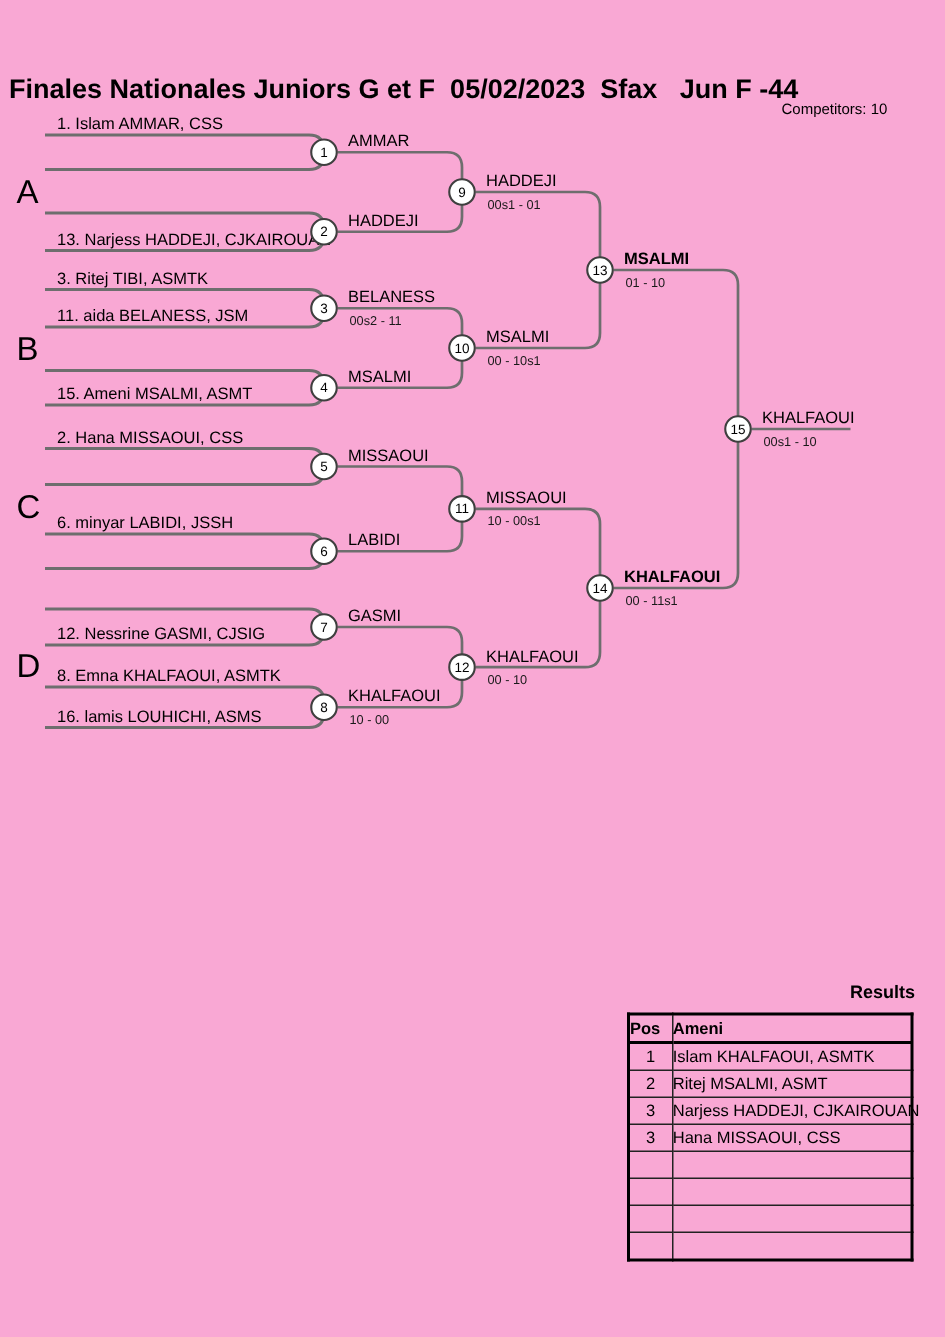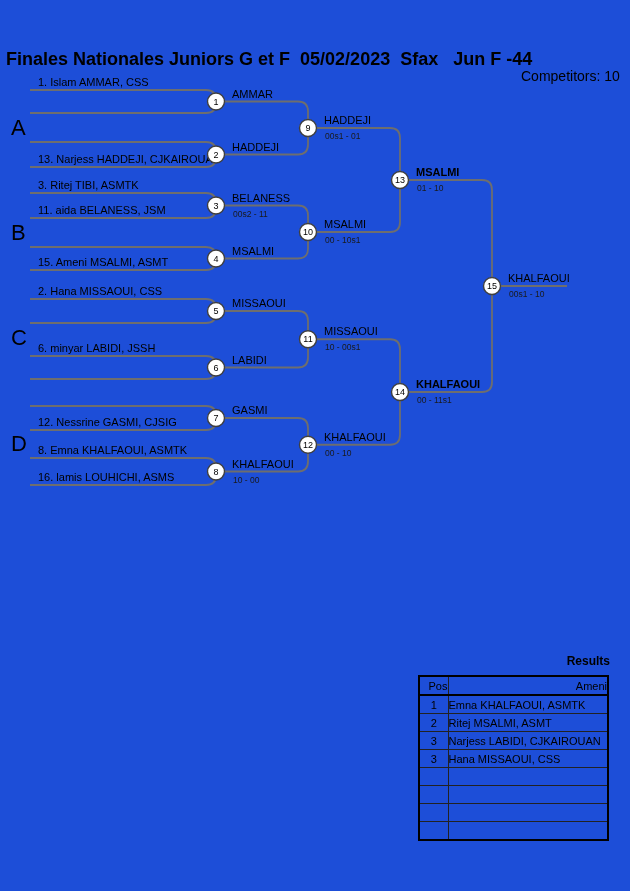--- a/index.html
+++ b/index.html
@@ -1,38 +1,38 @@
 <!DOCTYPE html>
 <html><head>
 <meta charset="utf-8">
 <style>
   html,body{margin:0;padding:0;background:#fff;}
-  #page{position:relative;width:630px;height:891px;background:#1d4ed8;overflow:hidden;
+  #page{position:relative;width:630px;height:891px;background:#f9a8d4;overflow:hidden;
         font-family:"Liberation Sans",sans-serif;color:#000;}
   .title{position:absolute;left:6px;top:49px;font-size:18px;font-weight:bold;
          white-space:pre;letter-spacing:0px;}
-  .competitors{position:absolute;left:521px;top:68px;font-size:14px;}
+  .competitors{position:absolute;left:521px;top:68px;font-size:10px;}
   svg.bracket{position:absolute;left:0;top:0;}
   svg text{font-family:"Liberation Sans",sans-serif;fill:#000;}
   .entry-name{font-size:11px;}
   .winner{font-size:11px;}
   .winner.bold{font-weight:bold;}
   .score{font-size:8.5px;fill:#1a1a1a;}
   .circle-num{font-size:9px;text-anchor:middle;}
   .group-letter{font-size:22px;}
   path.entry{fill:none;stroke:#6e6e6e;stroke-width:2;}
   path.conn{fill:none;stroke:#6e6e6e;stroke-width:1.8;}
   line.final{stroke:#6e6e6e;stroke-width:1.8;}
   circle.match{fill:#fff;stroke:#3f3f3f;stroke-width:1.4;}
   .results{position:absolute;left:418px;top:654px;width:192px;}
   .results-title{font-size:12px;font-weight:bold;text-align:right;margin:0 0 7px 0;}
   table.res{border-collapse:collapse;table-layout:fixed;width:189px;border:2px solid #000;}
   table.res th,table.res td{border:1px solid #222;font-size:11px;height:17px;
         padding:0;white-space:nowrap;overflow:visible;}
-  table.res th{font-weight:normal;text-align:right;border-bottom:2px solid #000;}
+  table.res th{font-weight:bold;text-align:left;border-bottom:2px solid #000;}
   td.pos{text-align:center;}
   td.name{padding-left:5px;text-align:left;}
   col.c-pos{width:29px;} col.c-name{width:160px;}
 </style>
 </head>
 <body>
 
 <div id="page">
 
   <div class="title">Finales Nationales Juniors G et F  05/02/2023  Sfax   Jun F -44</div>
@@ -154,29 +154,29 @@
         </colgroup>
       <thead>
         <tr>
           <th>Pos</th>
           <th>Ameni</th>
         </tr>
       </thead>
       <tbody>
         <tr>
           <td class="pos">1</td>
-          <td class="name">Emna KHALFAOUI, ASMTK</td>
+          <td class="name">Islam KHALFAOUI, ASMTK</td>
         </tr>
         <tr>
           <td class="pos">2</td>
           <td class="name">Ritej MSALMI, ASMT</td>
         </tr>
         <tr>
           <td class="pos">3</td>
-          <td class="name">Narjess LABIDI, CJKAIROUAN</td>
+          <td class="name">Narjess HADDEJI, CJKAIROUAN</td>
         </tr>
         <tr>
           <td class="pos">3</td>
           <td class="name">Hana MISSAOUI, CSS</td>
         </tr>
         <tr>
           <td class="pos"></td>
           <td class="name"></td>
         </tr>
         <tr>

